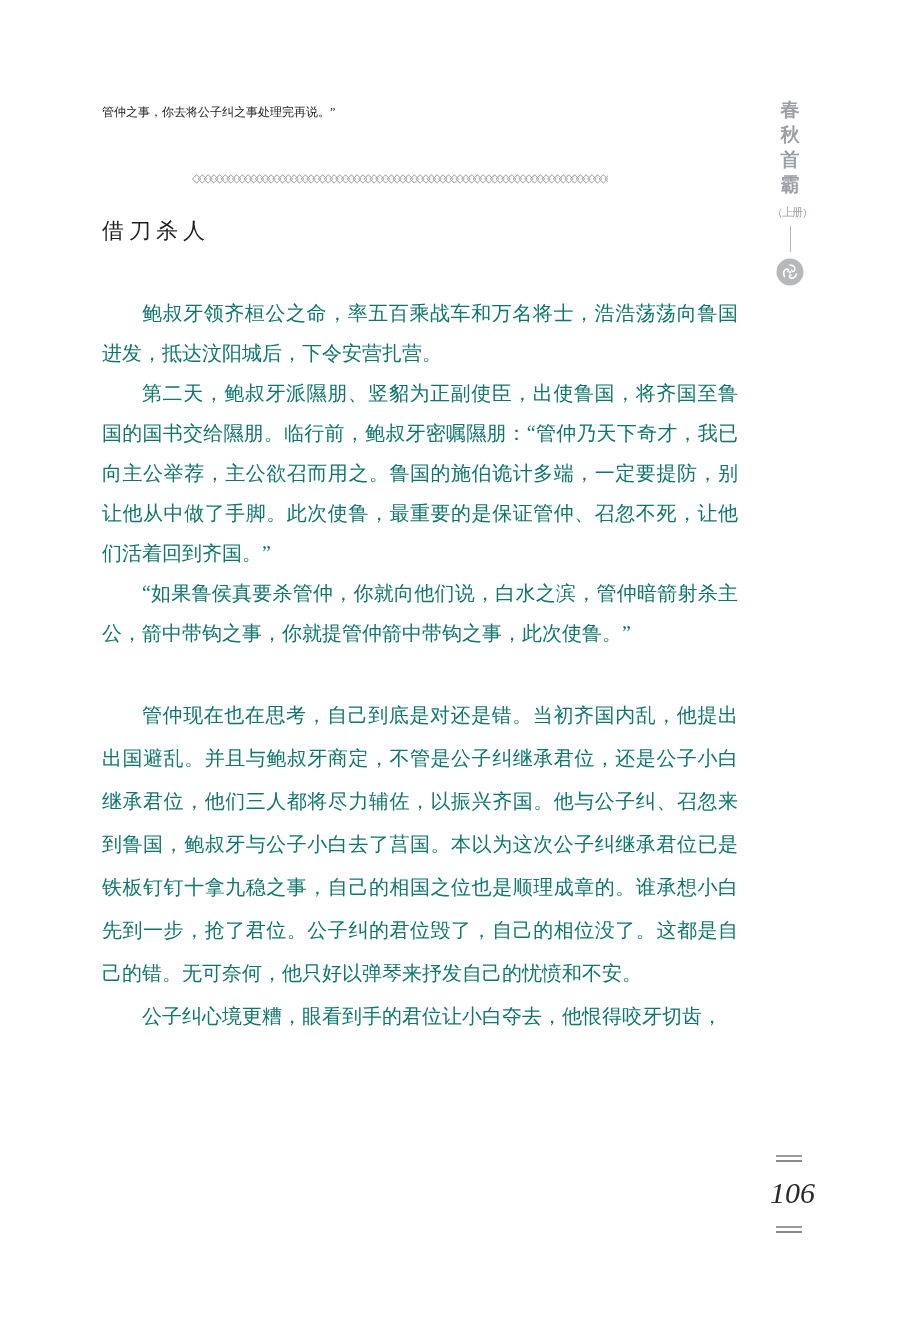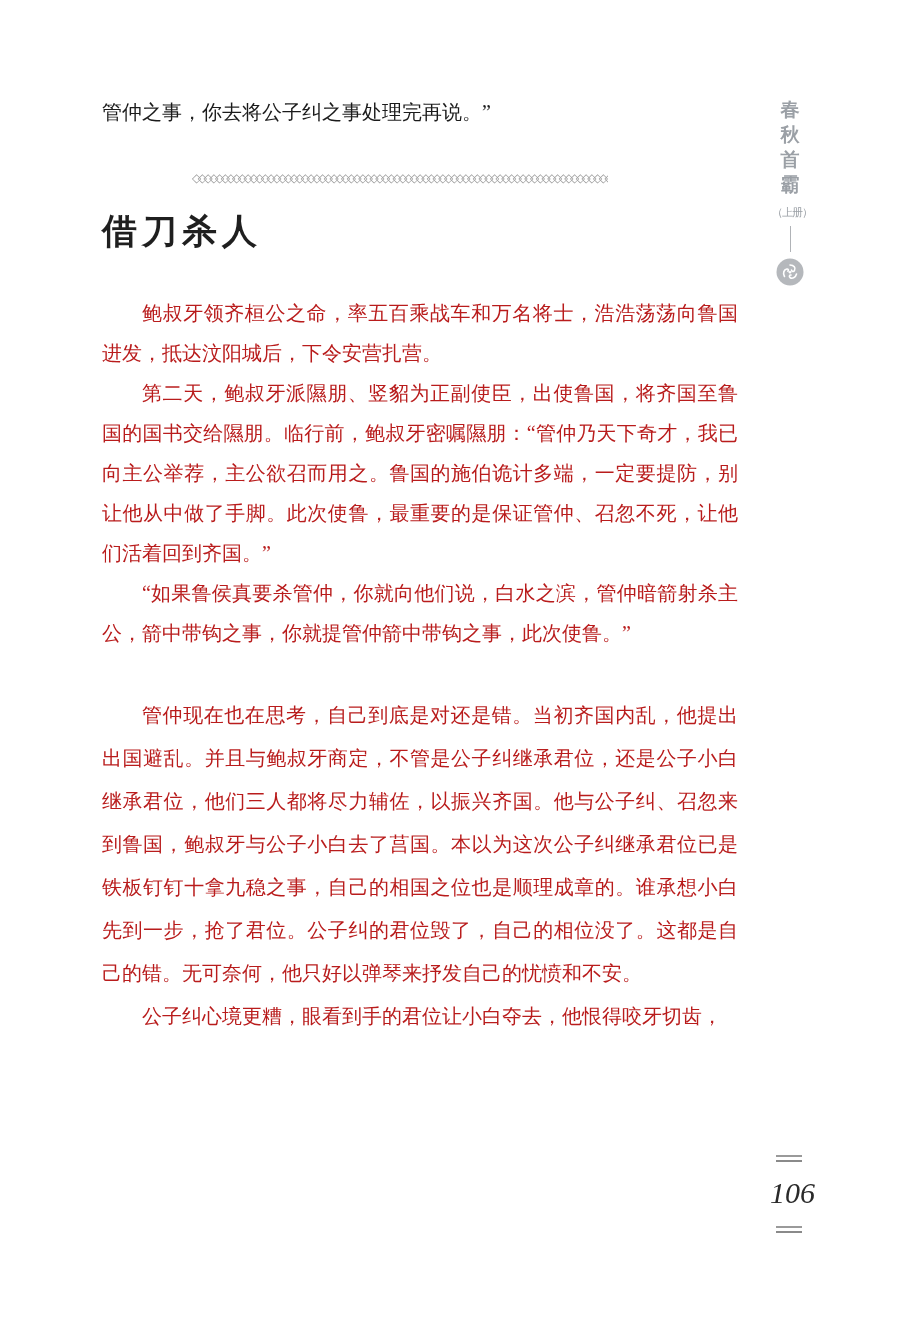--- a/index.html
+++ b/index.html
@@ -10,53 +10,53 @@
     margin:0 auto;
     overflow:hidden;
     font-family:"Liberation Serif","DejaVu Serif",serif;
   }
   .content{
     position:absolute;
     left:102px;top:98px;
     width:636px;
   }
   .opening{
-    font-size:20px;
+    font-size:12px;
     line-height:28px;
     color:#1b1b1b;
     white-space:nowrap;
   }
   .divider{
     margin-top:44px;
     margin-left:90px;
     width:416px;
     height:16px;
     overflow:hidden;
     white-space:nowrap;
     font-family:"DejaVu Sans",sans-serif;
     font-size:12px;
     line-height:16px;
     letter-spacing:-3.5px;
     color:#9a9a9a;
   }
   .heading{
     margin-top:26px;
     font-family:"Liberation Sans","DejaVu Sans",sans-serif;
-    font-size:35px;
-    font-weight:bold;
+    font-size:22px;
+    font-weight:normal;
     letter-spacing:5px;
     line-height:38px;
     color:#1f1f1f;
   }
   .block1{margin-top:43px;}
   .block2{margin-top:41px;}
   .block1 p,.block2 p{
     margin:0;
     font-size:20px;
-    color:#b91c1c;
+    color:#0f766e;
     text-align:justify;
     text-indent:2em;
   }
   .block1 p{line-height:40px;}
   .block2 p{line-height:43px;}
   
   .sidebar{
     position:absolute;
     left:772px;top:100px;
     width:36px;

